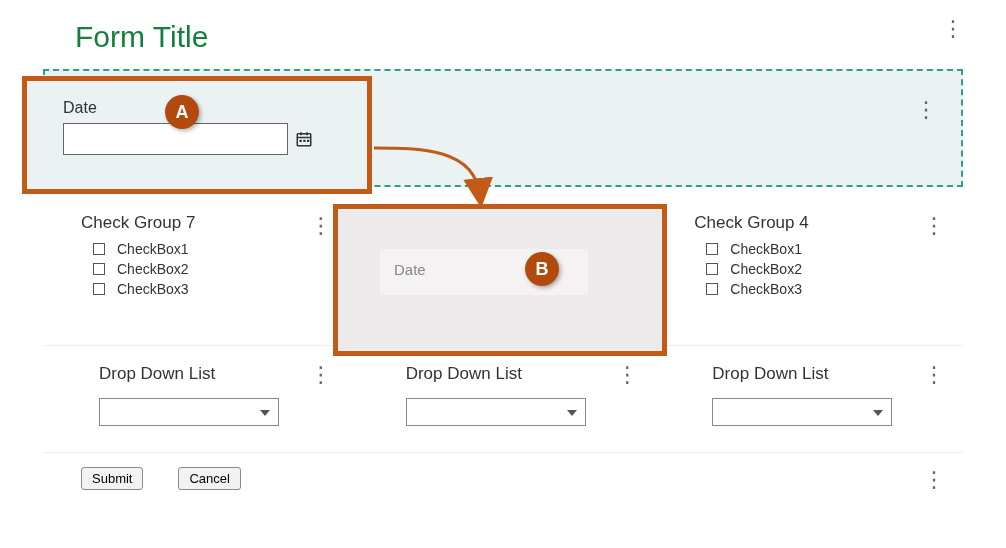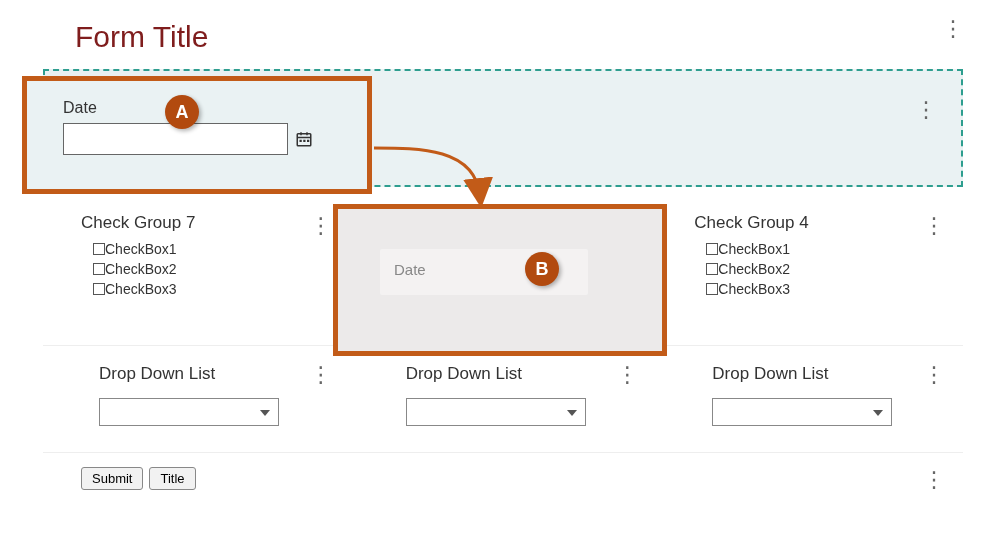--- a/index.html
+++ b/index.html
@@ -7,21 +7,21 @@
       font-family: "Segoe UI", Arial, sans-serif;
       background: #fff;
       width: 1006px;
       height: 548px;
       position: relative;
       padding: 10px 25px 20px 25px;
     }
     .page-title {
       font-size: 30px;
       font-weight: 300;
-      color: #7f1d1d;
+      color: #15803d;
       padding: 10px 50px 15px 50px;
     }
     .top-menu {
       position: absolute;
       top: 18px;
       right: 50px;
     }
     .dots {
       font-size: 18px;
       color: #666;
@@ -118,21 +118,21 @@
       margin-bottom: 8px;
       font-weight: 400;
     }
     .checklist { list-style: none; padding-left: 12px; }
     .checklist li {
       font-size: 14px;
       color: #333;
       margin: 4px 0;
       display: flex;
       align-items: center;
-      gap: 0;
+      gap: 12px;
     }
     .cb {
       width: 12px; height: 12px;
       border: 1px solid #555;
       display: inline-block;
     }
     .highlight-b {
       position: absolute;
       left: 333px;
       top: 204px;
@@ -185,20 +185,21 @@
       border-right: 5px solid transparent;
       border-top: 6px solid #555;
     }
     .footer {
       border-top: 1px solid #eee;
       margin: 8px 18px 0 18px;
       padding: 14px 38px 10px 38px;
       display: flex;
       align-items: center;
       position: relative;
+      gap: 29px;
     }
     .footer .dots-col { position: absolute; right: 26px; top: 16px; }
     .btn {
       border: 1px solid #888;
       background: #f2f2f2;
       padding: 3px 10px;
       font-size: 13px;
       margin-right: 6px;
       border-radius: 3px;
       cursor: pointer;
@@ -310,14 +311,14 @@
     <div class="dd-col-inner">
       <div class="group-title">Drop Down List</div>
       <div class="select"></div>
     </div>
   </div>
 </div>
 
 <div class="footer">
   <div class="dots dots-col"></div>
   <button class="btn">Submit</button>
-  <button class="btn">Title</button>
+  <button class="btn">Cancel</button>
 </div>
 
 </body></html>

